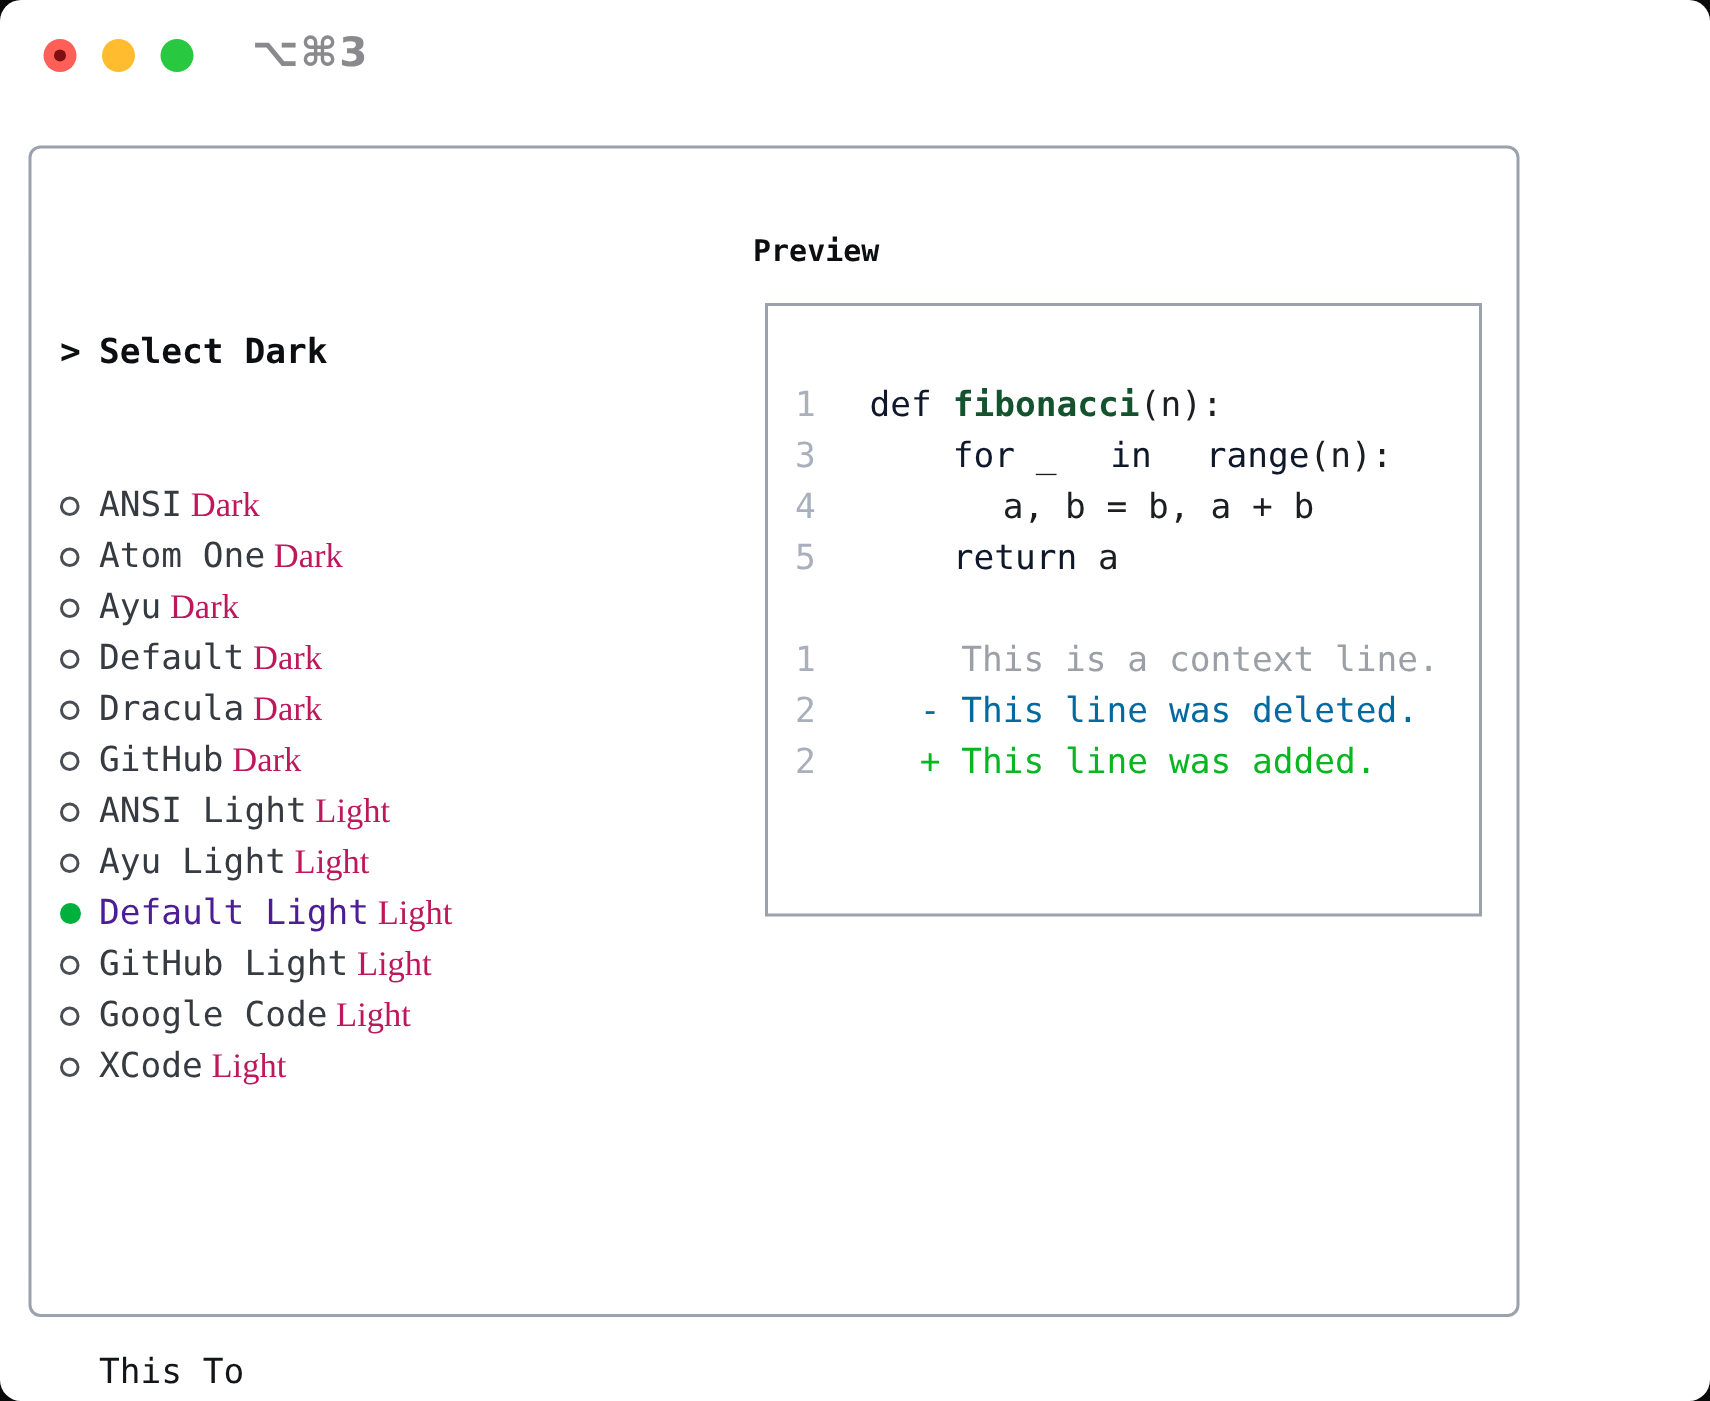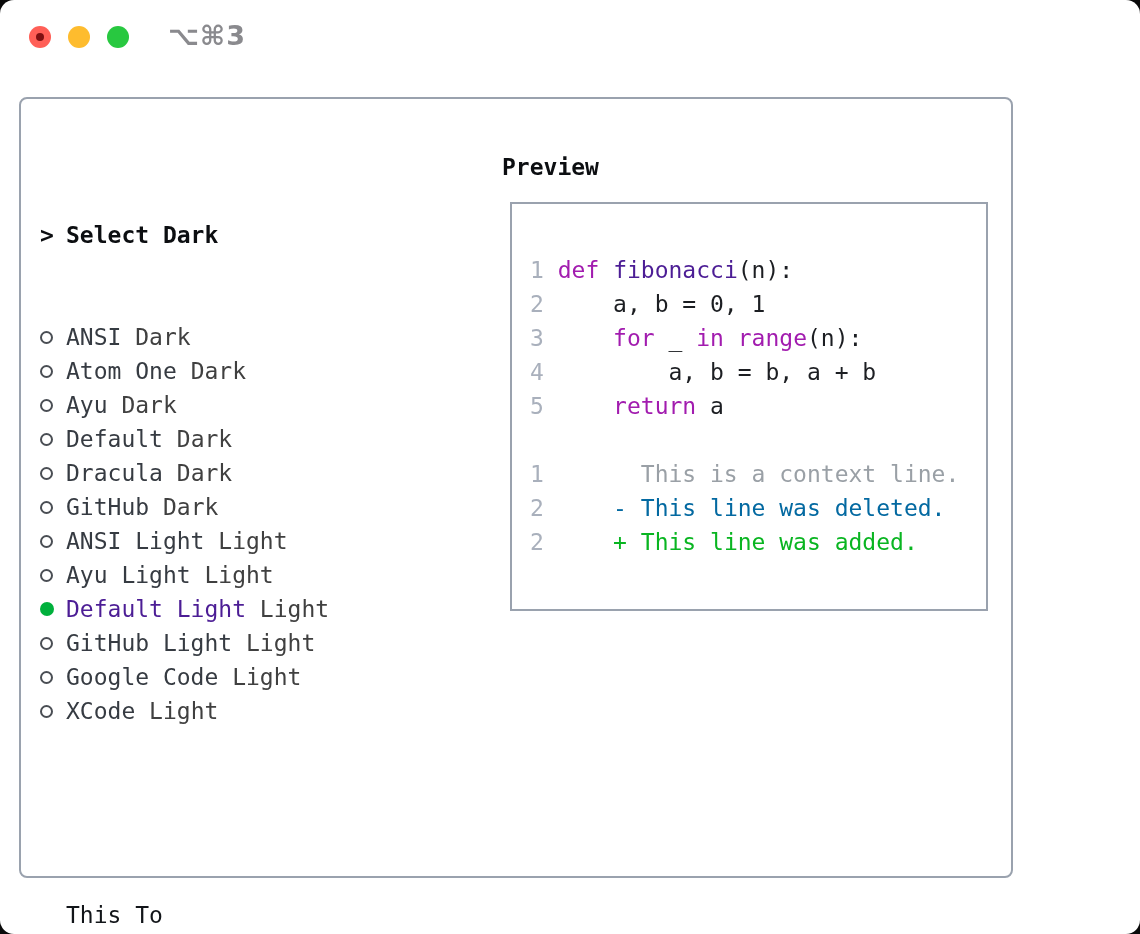--- a/index.html
+++ b/index.html
@@ -31,34 +31,34 @@
   }
   .row{display:flex;align-items:center;height:34px;}
   .marker{width:26px;height:34px;display:flex;align-items:center;flex:0 0 26px;}
   .cursor{font-weight:bold;color:#0c0e11;}
   .radio{width:9px;height:9px;border:2px solid #4a4e54;border-radius:50%;}
   .radio.sel{width:14px;height:14px;border:none;background:#00b03c;}
   .hdr{font-weight:bold;color:#0c0e11;}
   .subhdr{color:#121519;}
   .item-name{color:#363b42;}
   .item-name.sel{color:#4c1d95;}
-  .variant{color:#404040;}
+  .variant{color:#be185d;font-family:Liberation Serif, serif;}
   .spacer{height:34px;}
   
-  .preview-label{position:absolute;left:481px;top:51px;font-size:23px;line-height:34px;font-weight:bold;color:#0c0e11;}
+  .preview-label{position:absolute;left:481px;top:51px;font-size:20px;line-height:34px;font-weight:bold;color:#0c0e11;}
   .preview-box{
     position:absolute;left:489px;top:103px;width:478px;height:409px;
     border:2px solid #9aa2ae;box-sizing:border-box;background:#fff;
     padding:49px 0 0 18px;overflow:hidden;
   }
   .pline{font-size:23px;line-height:34px;height:34px;white-space:pre;}
   .t-ln{color:#a9b0bc;}
   .t-pl{color:#1c1e22;}
-  .t-kw{color:#a21caf;}
-  .t-fn{color:#4c1d95;}
+  .t-kw{color:#0f172a;margin-left:22px;}
+  .t-fn{color:#14532d;font-weight:bold;}
   .t-ctx{color:#9aa0a6;}
   .t-del{color:#0369a1;}
   .t-add{color:#09b521;margin-top:40px;}
 </style>
 </head>
 <body>
 
 <div class="window">
 
   <div class="titlebar">
@@ -85,21 +85,20 @@
       </div>
       
       
       
     </div>
 
     <div class="preview-label">Preview</div>
     <div class="preview-box">
       <div id="preview-lines">
           <div class="pline"><span class="t-ln">1</span><span class="t-pl"> </span><span class="t-kw">def</span><span class="t-pl"> </span><span class="t-fn">fibonacci</span><span class="t-pl">(n):</span></div>
-          <div class="pline"><span class="t-ln">2</span><span class="t-pl">     a, b = 0, 1</span></div>
           <div class="pline"><span class="t-ln">3</span><span class="t-pl">     </span><span class="t-kw">for</span><span class="t-pl"> _ </span><span class="t-kw">in</span><span class="t-pl"> </span><span class="t-kw">range</span><span class="t-pl">(n):</span></div>
           <div class="pline"><span class="t-ln">4</span><span class="t-pl">         a, b = b, a + b</span></div>
           <div class="pline"><span class="t-ln">5</span><span class="t-pl">     </span><span class="t-kw">return</span><span class="t-pl"> a</span></div>
           <div class="pline">&nbsp;</div>
           <div class="pline"><span class="t-ln">1</span><span class="t-ctx">       This is a context line.</span></div>
           <div class="pline"><span class="t-ln">2</span><span class="t-pl">     </span><span class="t-del">- This line was deleted.</span></div>
           <div class="pline"><span class="t-ln">2</span><span class="t-pl">     </span><span class="t-add">+ This line was added.</span></div>
         </div>
     </div>
 

